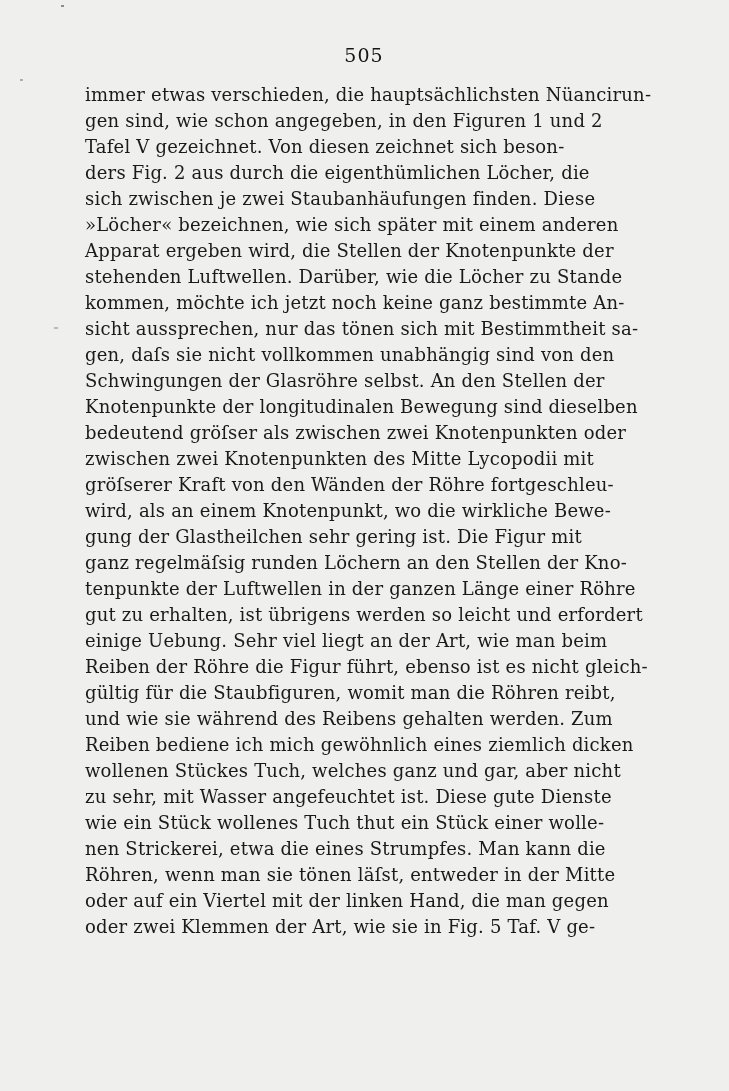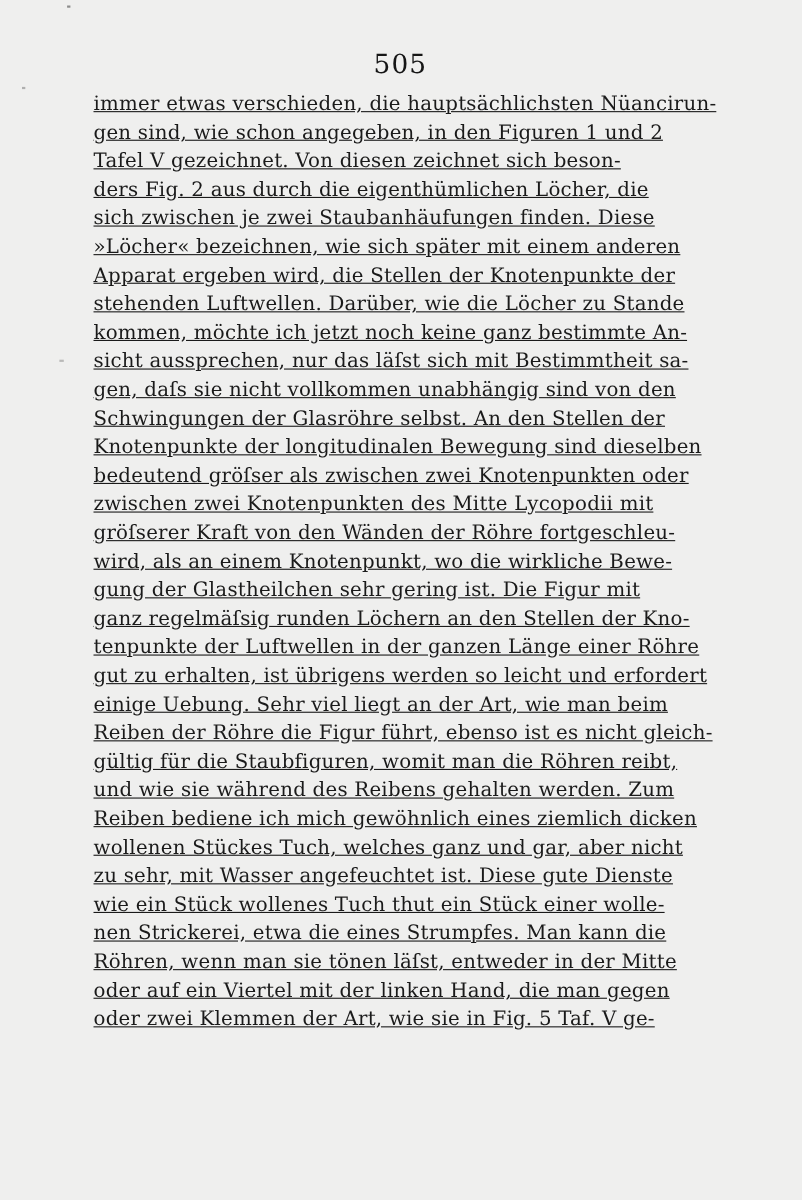--- a/index.html
+++ b/index.html
@@ -20,21 +20,21 @@
     left: 0; top: 0;
     width: 729px;
     height: 1091px;
   }
   .page-number {
     position: absolute;
     top: 44px;
     left: 85px;
     width: 558px;
     text-align: center;
-    font-size: 24px;
+    font-size: 19px;
     letter-spacing: 1px;
     color: #161616;
   }
   .body-text {
     position: absolute;
     top: 82px;
     left: 85px;
     width: 558px;
     font-size: 18px;
     line-height: 26px;
@@ -51,21 +51,20 @@
   .line::after {
     content: "";
     display: inline-block;
     width: 100%;
   }
   .line {
     display: block;
   }
   .line span {
     display: inline;
-    text-decoration: underline;
   }
   
   .speck {
     position: absolute;
     background: #3a3a3a;
     opacity: 0.55;
   }
   .speck.s1 { left: 61px; top: 5px;  width: 3px; height: 2px; }
   .speck.s2 { left: 20px; top: 79px; width: 3px; height: 2px; opacity: 0.35; }
   .speck.s3 { left: 54px; top: 327px; width: 4px; height: 2px; opacity: 0.3; }
@@ -83,21 +82,21 @@
   <div class="body-text">
       <div class="line"><span>immer etwas verschieden, die hauptsächlichsten Nüancirun-</span></div>
       <div class="line"><span>gen sind, wie schon angegeben, in den Figuren 1 und 2</span></div>
       <div class="line"><span>Tafel V gezeichnet.  Von diesen zeichnet sich beson-</span></div>
       <div class="line"><span>ders Fig. 2 aus durch die eigenthümlichen Löcher, die</span></div>
       <div class="line"><span>sich zwischen je zwei Staubanhäufungen finden.  Diese</span></div>
       <div class="line"><span>»Löcher« bezeichnen, wie sich später mit einem anderen</span></div>
       <div class="line"><span>Apparat ergeben wird, die Stellen der Knotenpunkte der</span></div>
       <div class="line"><span>stehenden Luftwellen.  Darüber, wie die Löcher zu Stande</span></div>
       <div class="line"><span>kommen, möchte ich jetzt noch keine ganz bestimmte An-</span></div>
-      <div class="line"><span>sicht aussprechen, nur das läſst sich mit Bestimmtheit sa-</span></div>
+      <div class="line"><span>sicht aussprechen, nur das tönen sich mit Bestimmtheit sa-</span></div>
       <div class="line"><span>gen, daſs sie nicht vollkommen unabhängig sind von den</span></div>
       <div class="line"><span>Schwingungen der Glasröhre selbst.  An den Stellen der</span></div>
       <div class="line"><span>Knotenpunkte der longitudinalen Bewegung sind dieselben</span></div>
       <div class="line"><span>bedeutend gröſser als zwischen zwei Knotenpunkten oder</span></div>
       <div class="line"><span>zwischen zwei Knotenpunkten des Mitte Lycopodii mit</span></div>
       <div class="line"><span>gröſserer Kraft von den Wänden der Röhre fortgeschleu-</span></div>
       <div class="line"><span>wird, als an einem Knotenpunkt, wo die wirkliche Bewe-</span></div>
       <div class="line"><span>gung der Glastheilchen sehr gering ist.  Die Figur mit</span></div>
       <div class="line"><span>ganz regelmäſsig runden Löchern an den Stellen der Kno-</span></div>
       <div class="line"><span>tenpunkte der Luftwellen in der ganzen Länge einer Röhre</span></div>

